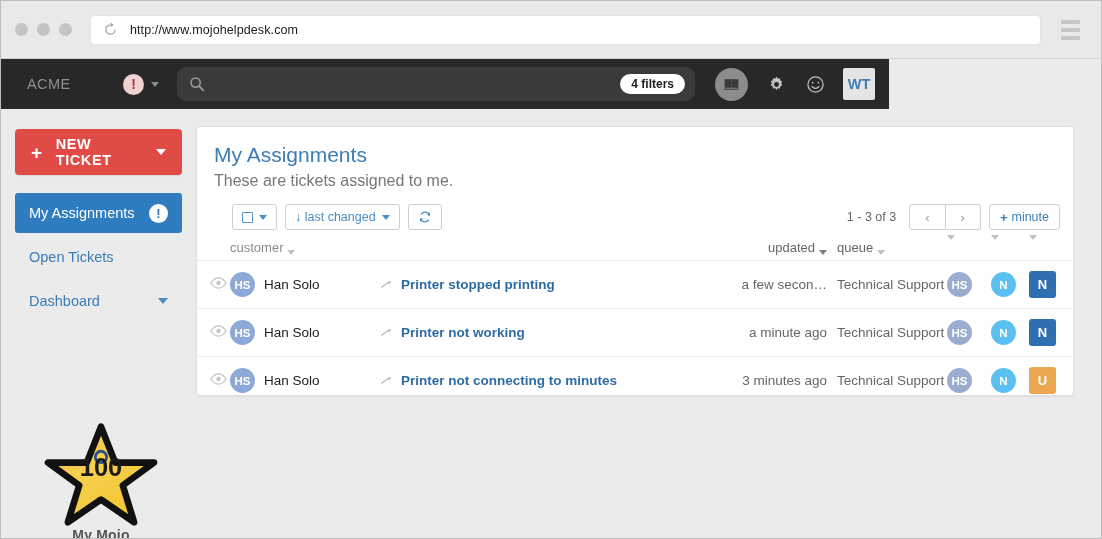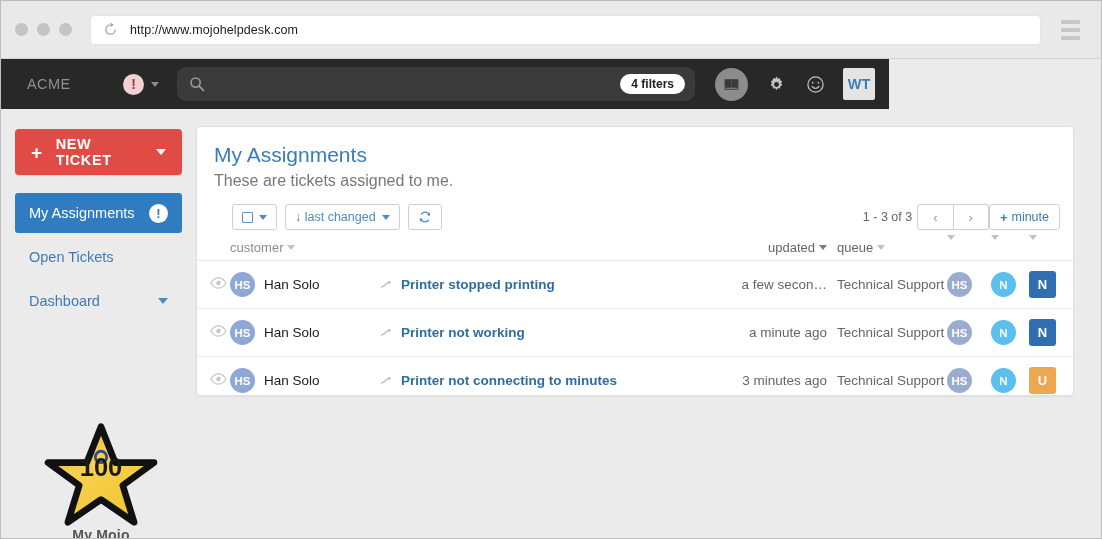--- a/index.html
+++ b/index.html
@@ -164,38 +164,38 @@
     display: flex; align-items: center; gap: 6px; padding: 0 9px;
   }
   .btn .checkbox-glyph {
     width: 11px; height: 11px; border: 1.6px solid #5b90c4; border-radius: 1px;
   }
   .btn-caret {
     width: 0; height: 0;
     border-left: 4px solid transparent; border-right: 4px solid transparent;
     border-top: 5px solid #4b8cc4;
   }
-  .toolbar-right { margin-left: auto; display: flex; align-items: center; }
+  .toolbar-right { margin-left: auto; display: flex; align-items: center; gap: 8px; }
   .count-text { font-size: 12.5px; color: #666; margin-right: 5px; }
   .pager { display: flex; }
   .pager .btn { border-radius: 0; }
   .pager .btn:first-child { border-radius: 3px 0 0 3px; }
   .pager .btn:last-child { border-radius: 0 3px 3px 0; border-left: none; }
   .pg-arrow { font-size: 13px; color: #9a9a9a; padding: 0 6px; }
   .views-btn { color: #3b7cb5; font-size: 12.5px; padding: 0 10px; gap: 4px; }
   .views-plus { font-weight: bold; font-size: 13px; }
 
   table { width: 100%; border-collapse: collapse; }
   thead th {
     font-weight: normal; font-size: 13px; color: #8d8d8d;
     text-align: left; padding: 0 0 5px 0;
     border-bottom: 1px solid #e6e6e6;
     vertical-align: bottom;
   }
-  .th-inner { display: inline-flex; align-items: center; gap: 4px; }
+  .th-inner { display: inline-flex; align-items: flex-end; gap: 4px; }
   .th-caret {
     width: 0; height: 0;
     border-left: 4px solid transparent; border-right: 4px solid transparent;
     border-top: 5px solid #c2c2c2;
   }
   .th-caret.dark { border-top-color: #7c7c7c; }
   tbody tr { border-bottom: 1px solid #e9e9e9; }
   tbody tr:last-child { border-bottom: none; }
   tbody td { padding: 10px 0; font-size: 13.5px; vertical-align: middle; }
 

